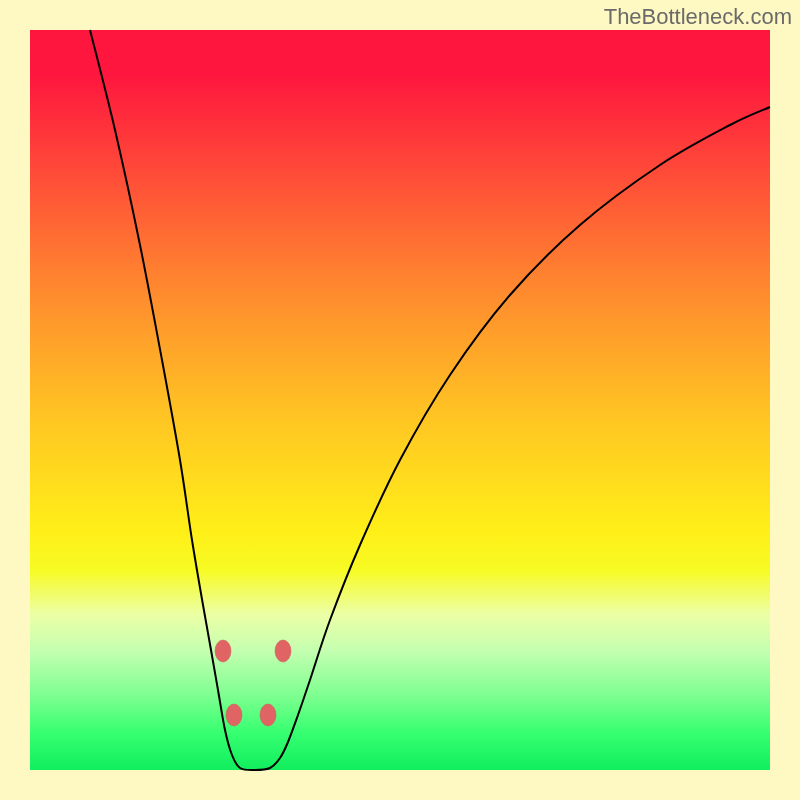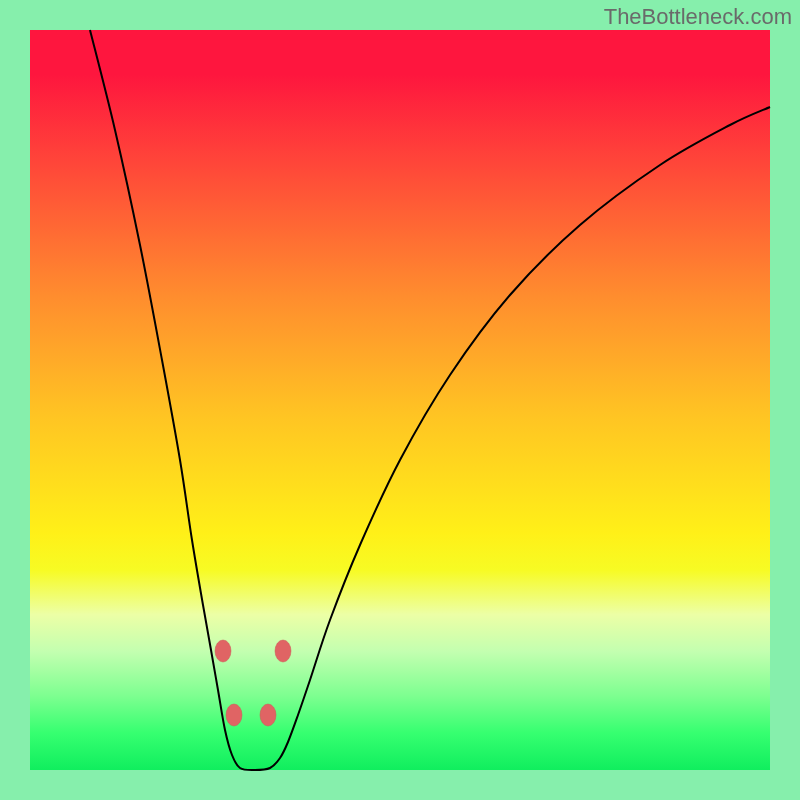--- a/index.html
+++ b/index.html
@@ -8,21 +8,21 @@
     width: 800px;
     height: 800px;
     background: #000;
     font-family: Arial, Helvetica, sans-serif;
     overflow: hidden;
   }
   .frame {
     position: relative;
     width: 800px;
     height: 800px;
-    background: #86efac;
+    background: #fef9c3;
   }
   .plot {
     position: absolute;
     left: 30px;
     top: 30px;
     width: 740px;
     height: 740px;
     background: linear-gradient(to bottom,
       #fe163e 0%,
       #fe163e 6%,

